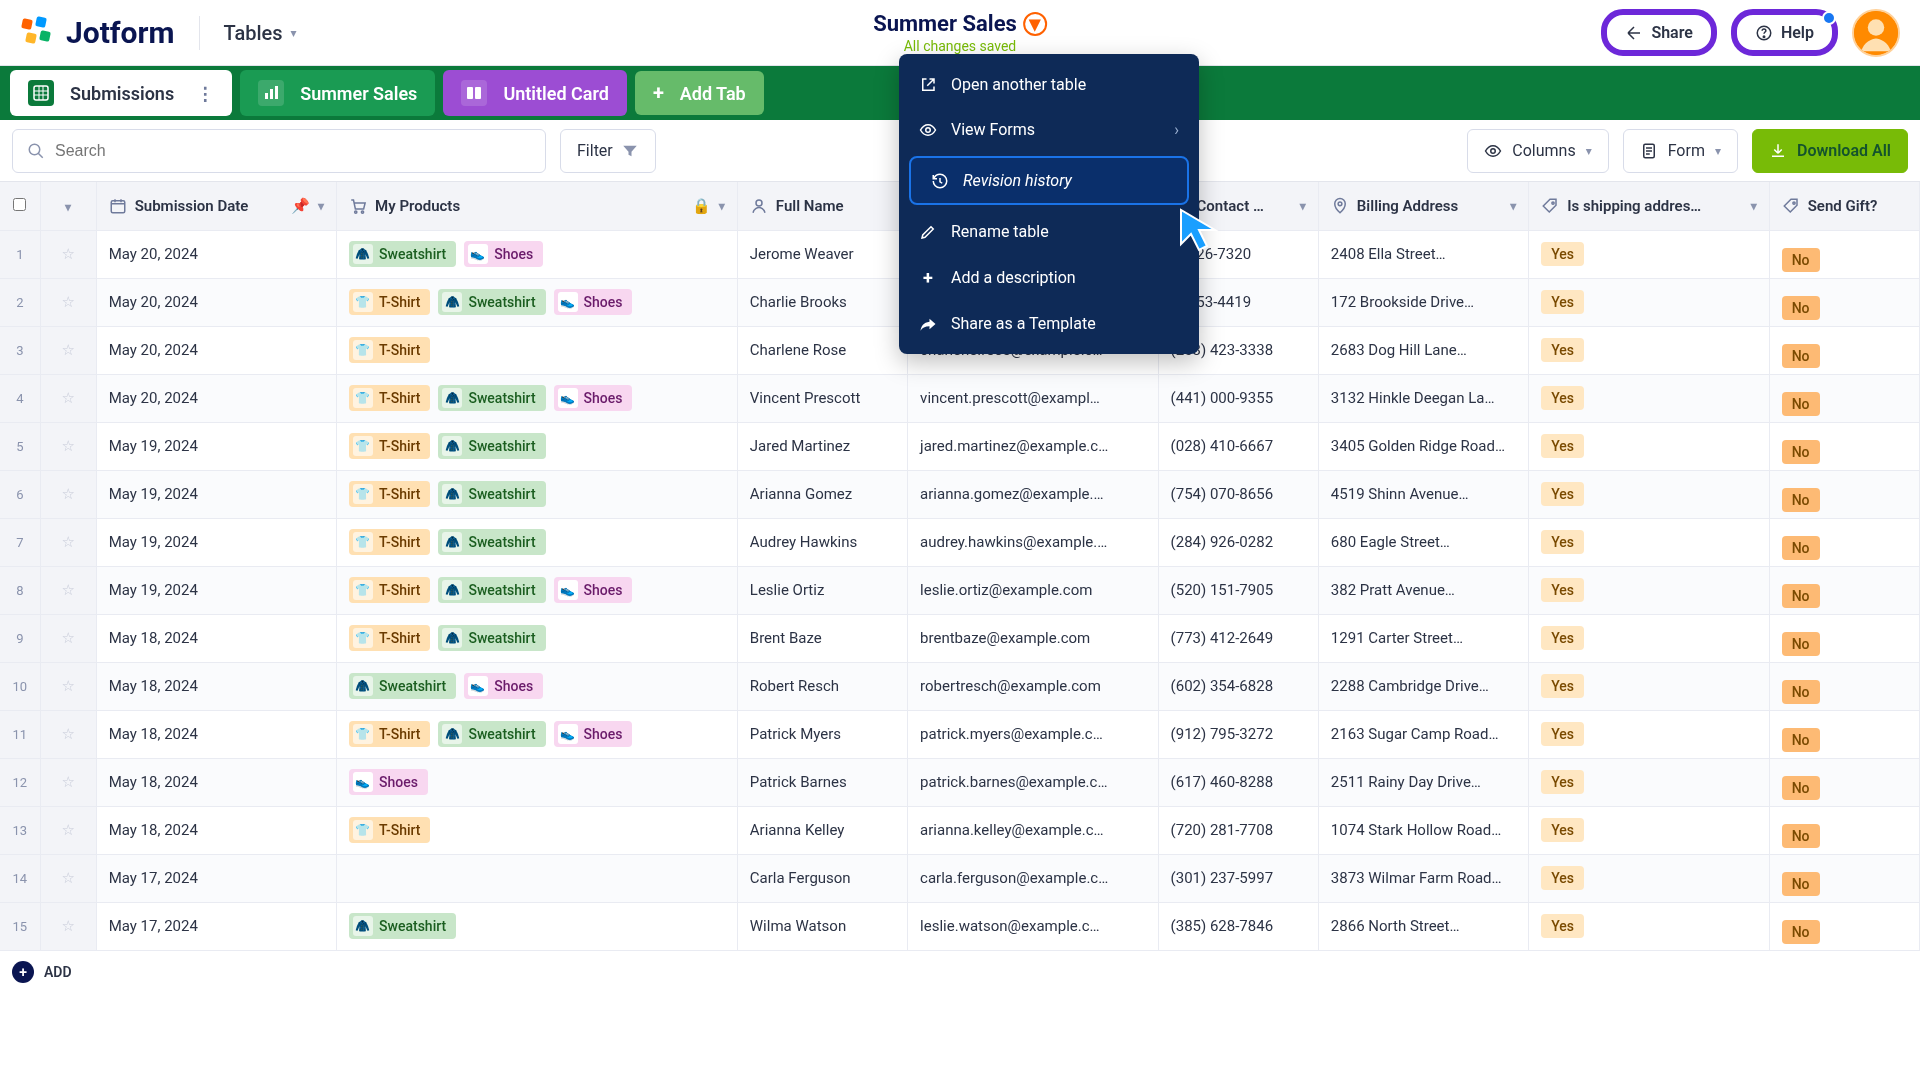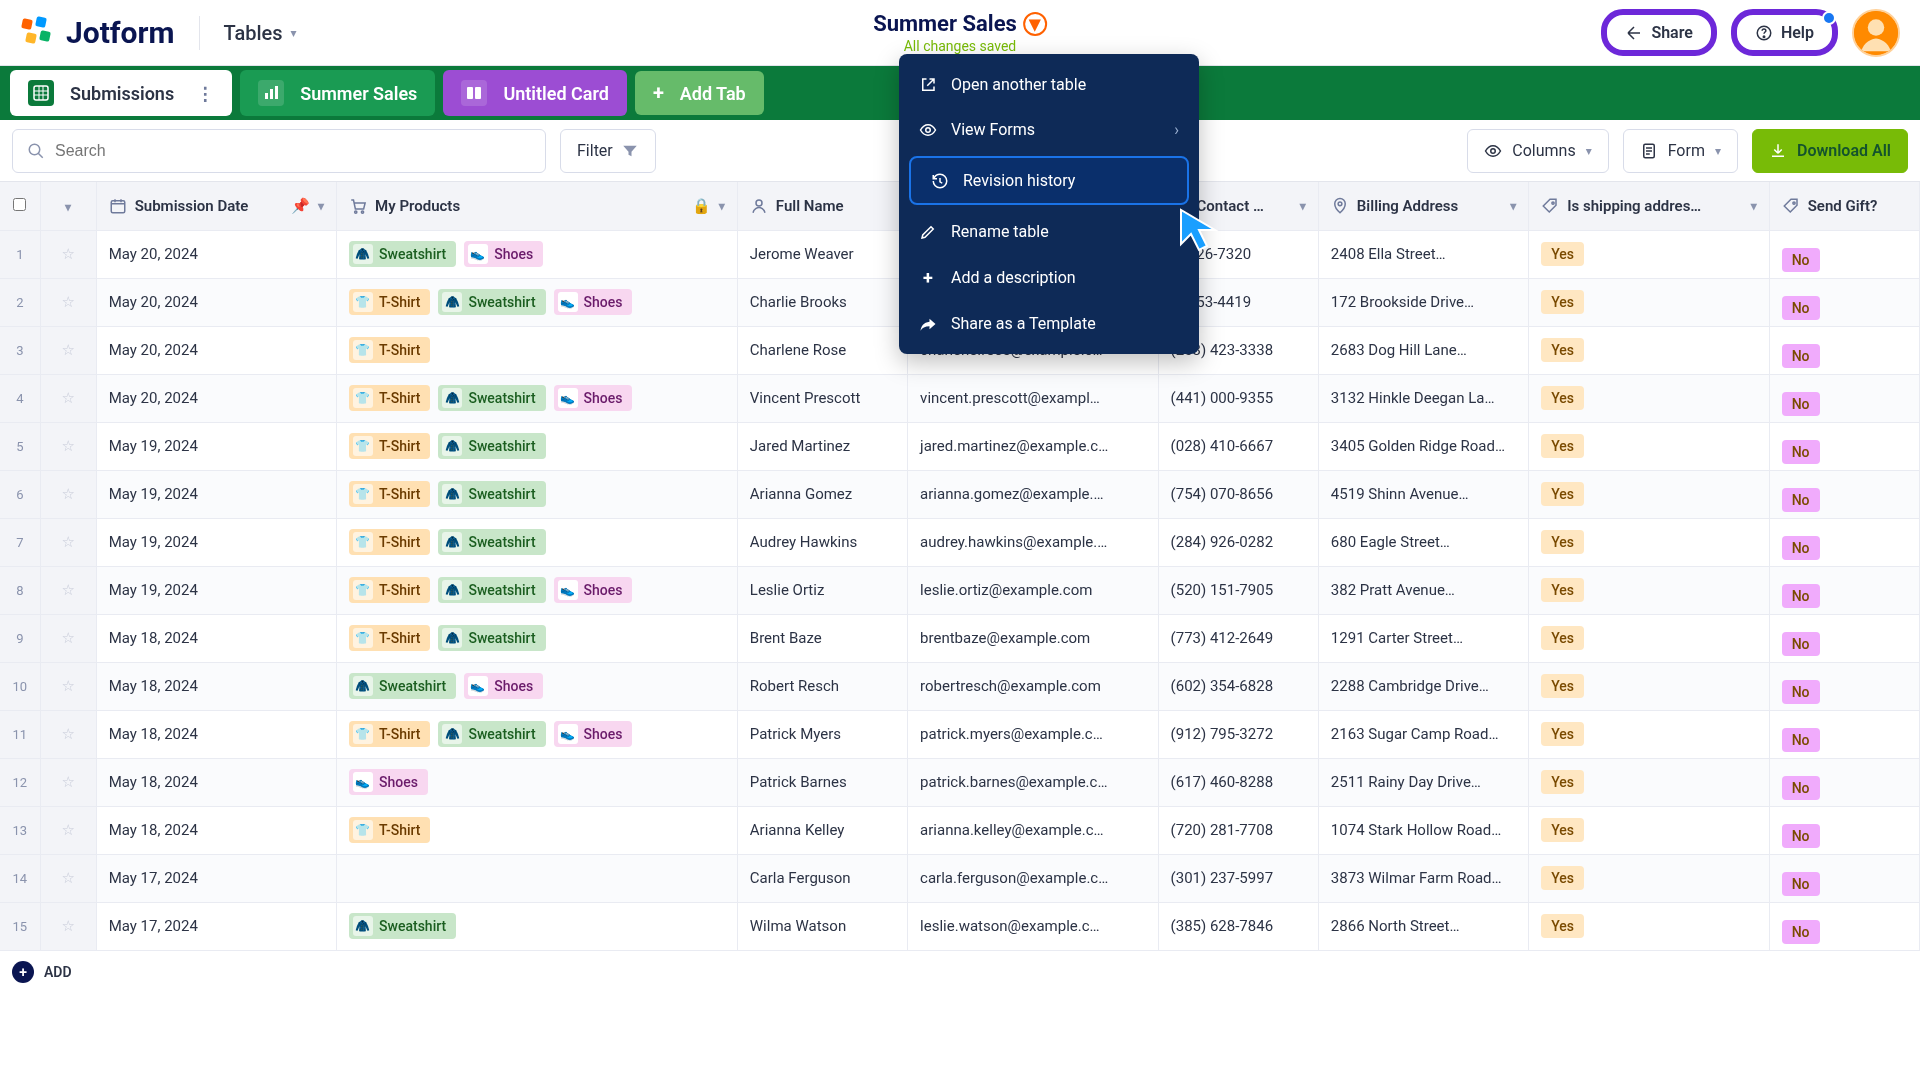--- a/index.html
+++ b/index.html
@@ -60,34 +60,34 @@
 .col-addr { width: 210px; }
 .col-ship { width: 240px; }
 .col-gift { width: 150px; }
 .th-inner { display:flex; gap:8px; }
 .th-inner .th-right { margin-left:auto; display:flex; align-items:center; gap:8px; color:#8a93ad; }
 .chev { font-size:12px; color:#8a93ad; }
 .pin { color:#8a93ad; }
 .lock { color:#8a93ad; }
 .badge { display:inline-flex; align-items:center; gap:6px; padding:4px 10px; border-radius:4px; font-size:14px; font-weight:500; }
 .badge.yes { background:#ffe7c2; color:#7a4a00; }
-.badge.no { background:#f0abfc; color:#7a4a00;margin-top:12px; }
+.badge.no { background:#fdba74; color:#7a4a00;margin-top:12px; }
 .chip { display:inline-flex; align-items:center; gap:6px; padding:3px 10px 3px 4px; border-radius:4px; font-size:14px; font-weight:500; margin-right:8px; }
 .chip .ci { width:20px; height:20px; border-radius:3px; display:flex; align-items:center; justify-content:center; font-size:12px; }
 .chip.tshirt { background:#ffe0b2; color:#6b3b00; } .chip.tshirt .ci{background:#fff3e0;}
 .chip.sweat { background:#c8e6c9; color:#1b5e20; } .chip.sweat .ci{background:#e8f5e9;}
 .chip.shoes { background:#f8d7f0; color:#6a1b6a; } .chip.shoes .ci{background:#fff;}
 .add-row { display:flex; align-items:center; gap:10px; padding:10px 12px; color:#2c3345; font-weight:600; cursor:pointer; }
 .add-row .plus { width:22px;height:22px;border-radius:50%;background:#0a1551;color:#fff;display:flex;align-items:center;justify-content:center;font-size:14px; }
 
 
 .menu { position:absolute; left:899px; top:54px; width:300px; background:#0e2a57; border-radius:8px; padding:8px 0; z-index:10; box-shadow:0 8px 24px rgba(0,0,0,.25); }
 .menu-item { display:flex; align-items:center; gap:14px; padding:13px 20px; color:#fff; font-size:16px; cursor:pointer; }
 .menu-item .mi-right { margin-left:auto; color:#9bb0d1; }
-.menu-item.highlight { margin:4px 10px; border:2px solid #1a73e8; border-radius:8px; background:#0a2f6b; }
+.menu-item.highlight { margin:4px 10px; border:2px solid #1a73e8; border-radius:8px; background:#0a2f6b;font-style:italic; }
 .cursor-arrow { position:absolute; left:1175px; top:204px; z-index:11; }
 
 
 .ico { width:18px; height:18px; display:inline-block; }
 .chevdown::after{content:"▾";}
 </style>
 </head>
 <body>
 
 <div class="topbar">

